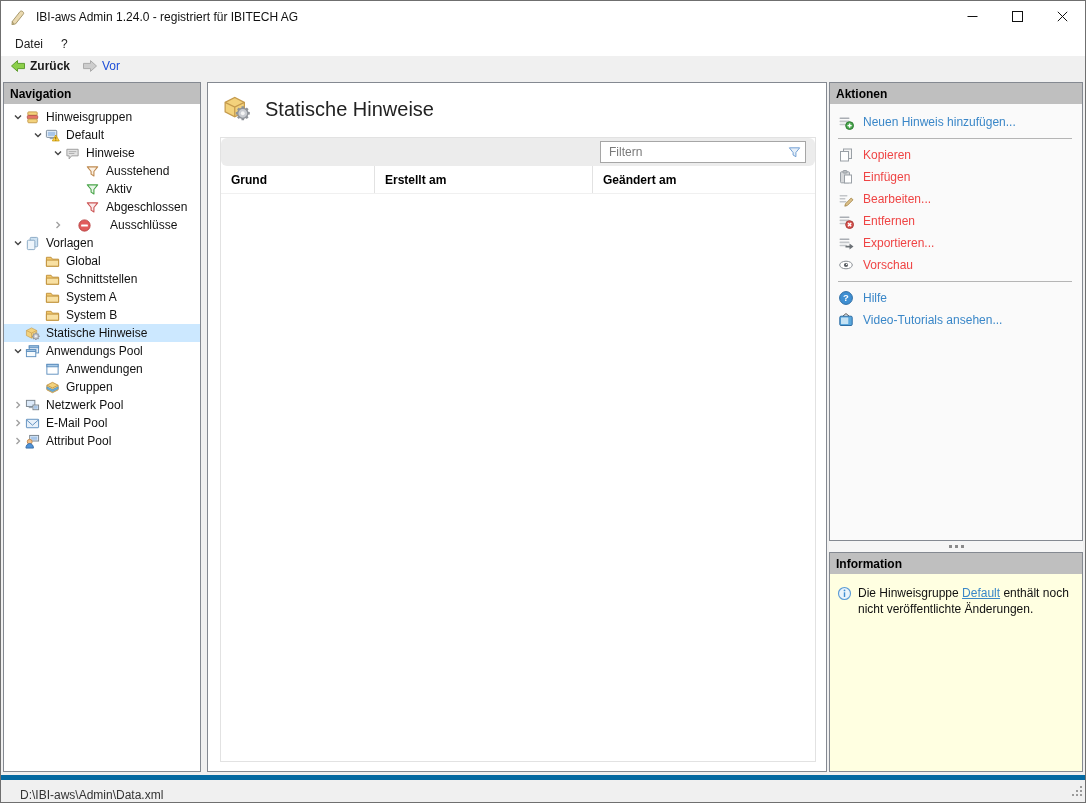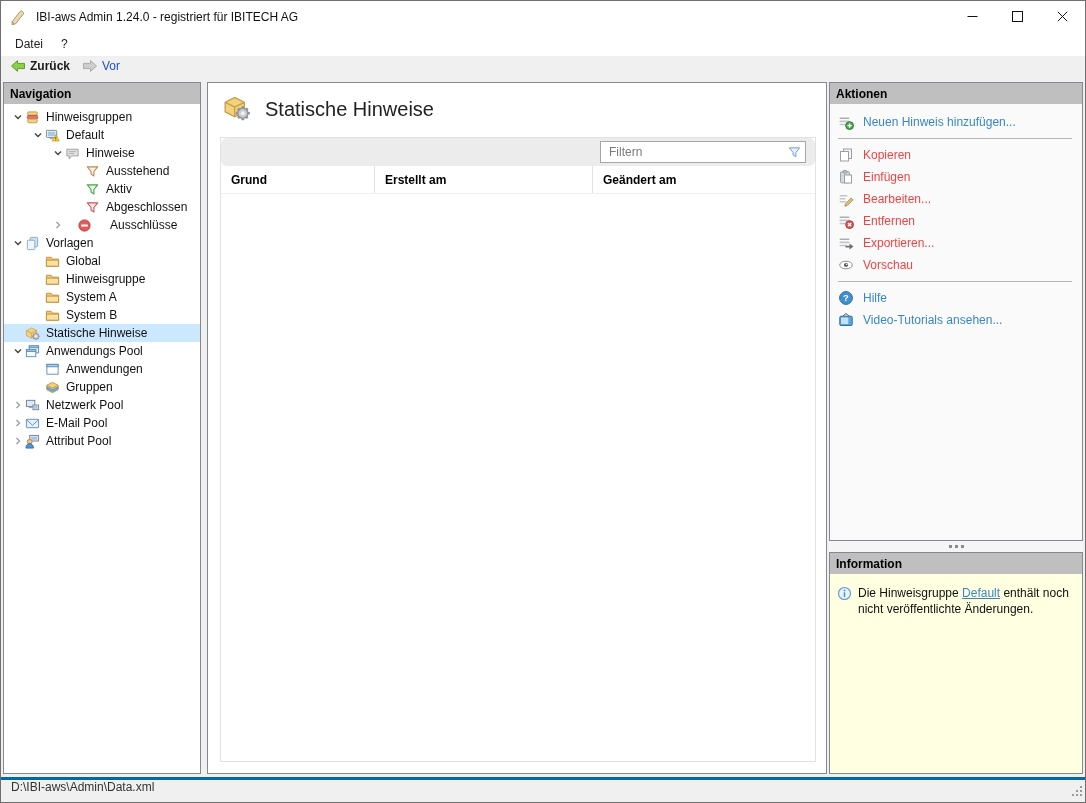--- a/index.html
+++ b/index.html
@@ -63,22 +63,22 @@
   .action-row.link .action-label{color:var(--link,#3a87c8);}
   .action-sep{height:1px;background:#b5b5b5;margin:5px 2px 5px 0;}
   .splitter{height:11px;background:#f5f5f5;display:flex;align-items:center;justify-content:center;gap:3px;}
   .splitter i{width:3px;height:3px;background:#8a8a8a;display:block;}
   .info-panel{flex:1;border:1px solid #848991;display:flex;flex-direction:column;box-sizing:border-box;margin-top:0;}
   .info-body{flex:1;background:var(--infobg,#ffffe1);padding:11px 8px 0 7px;display:flex;gap:6px;align-items:flex-start;}
   .info-icon{flex:0 0 auto;margin-top:1px;}
   .info-text{line-height:16px;color:#111;max-width:215px;}
   .info-text a{color:var(--link,#3a87c8);text-decoration:underline;cursor:pointer;}
   
-  .statusbar{height:22px;background:#f0f0f0;border-top:3px solid #0369a1;display:flex;align-items:flex-start;
-    padding-left:10px;flex:0 0 auto;position:relative;}
+  .statusbar{height:22px;background:#f0f0f0;border-top:5px solid #0369a1;display:flex;align-items:flex-end;
+    padding-left:19px;flex:0 0 auto;position:relative;}
   .status-text{color:#333;}
   .grip{position:absolute;right:2px;bottom:2px;}
 </style>
 </head>
 <body>
 
 <div class="window">
 
   <div class="titlebar">
     <span class="appicon">
@@ -244,21 +244,21 @@
             <span class="tree-label">Global</span>
           </div>
           <div class="tree-row" style="padding-left: 26px;">
             <span class="expander"></span>
             <span class="tree-icon">
               <svg width="15" height="15" viewBox="0 0 16 16">
                 <path d="M1.5 3.5 h5 l1.5 2 h6.5 v7.5 h-13 Z" fill="#f2c96d" stroke="#c0913c"></path>
                 <path d="M1.5 6.5 h13 v6.5 h-13 Z" fill="#f8e0a2" stroke="#c0913c"></path>
               </svg>
             </span>
-            <span class="tree-label">Hinweisgruppe</span>
+            <span class="tree-label">Schnittstellen</span>
           </div>
           <div class="tree-row" style="padding-left: 26px;">
             <span class="expander"></span>
             <span class="tree-icon">
               <svg width="15" height="15" viewBox="0 0 16 16">
                 <path d="M1.5 3.5 h5 l1.5 2 h6.5 v7.5 h-13 Z" fill="#f2c96d" stroke="#c0913c"></path>
                 <path d="M1.5 6.5 h13 v6.5 h-13 Z" fill="#f8e0a2" stroke="#c0913c"></path>
               </svg>
             </span>
             <span class="tree-label">System A</span>

